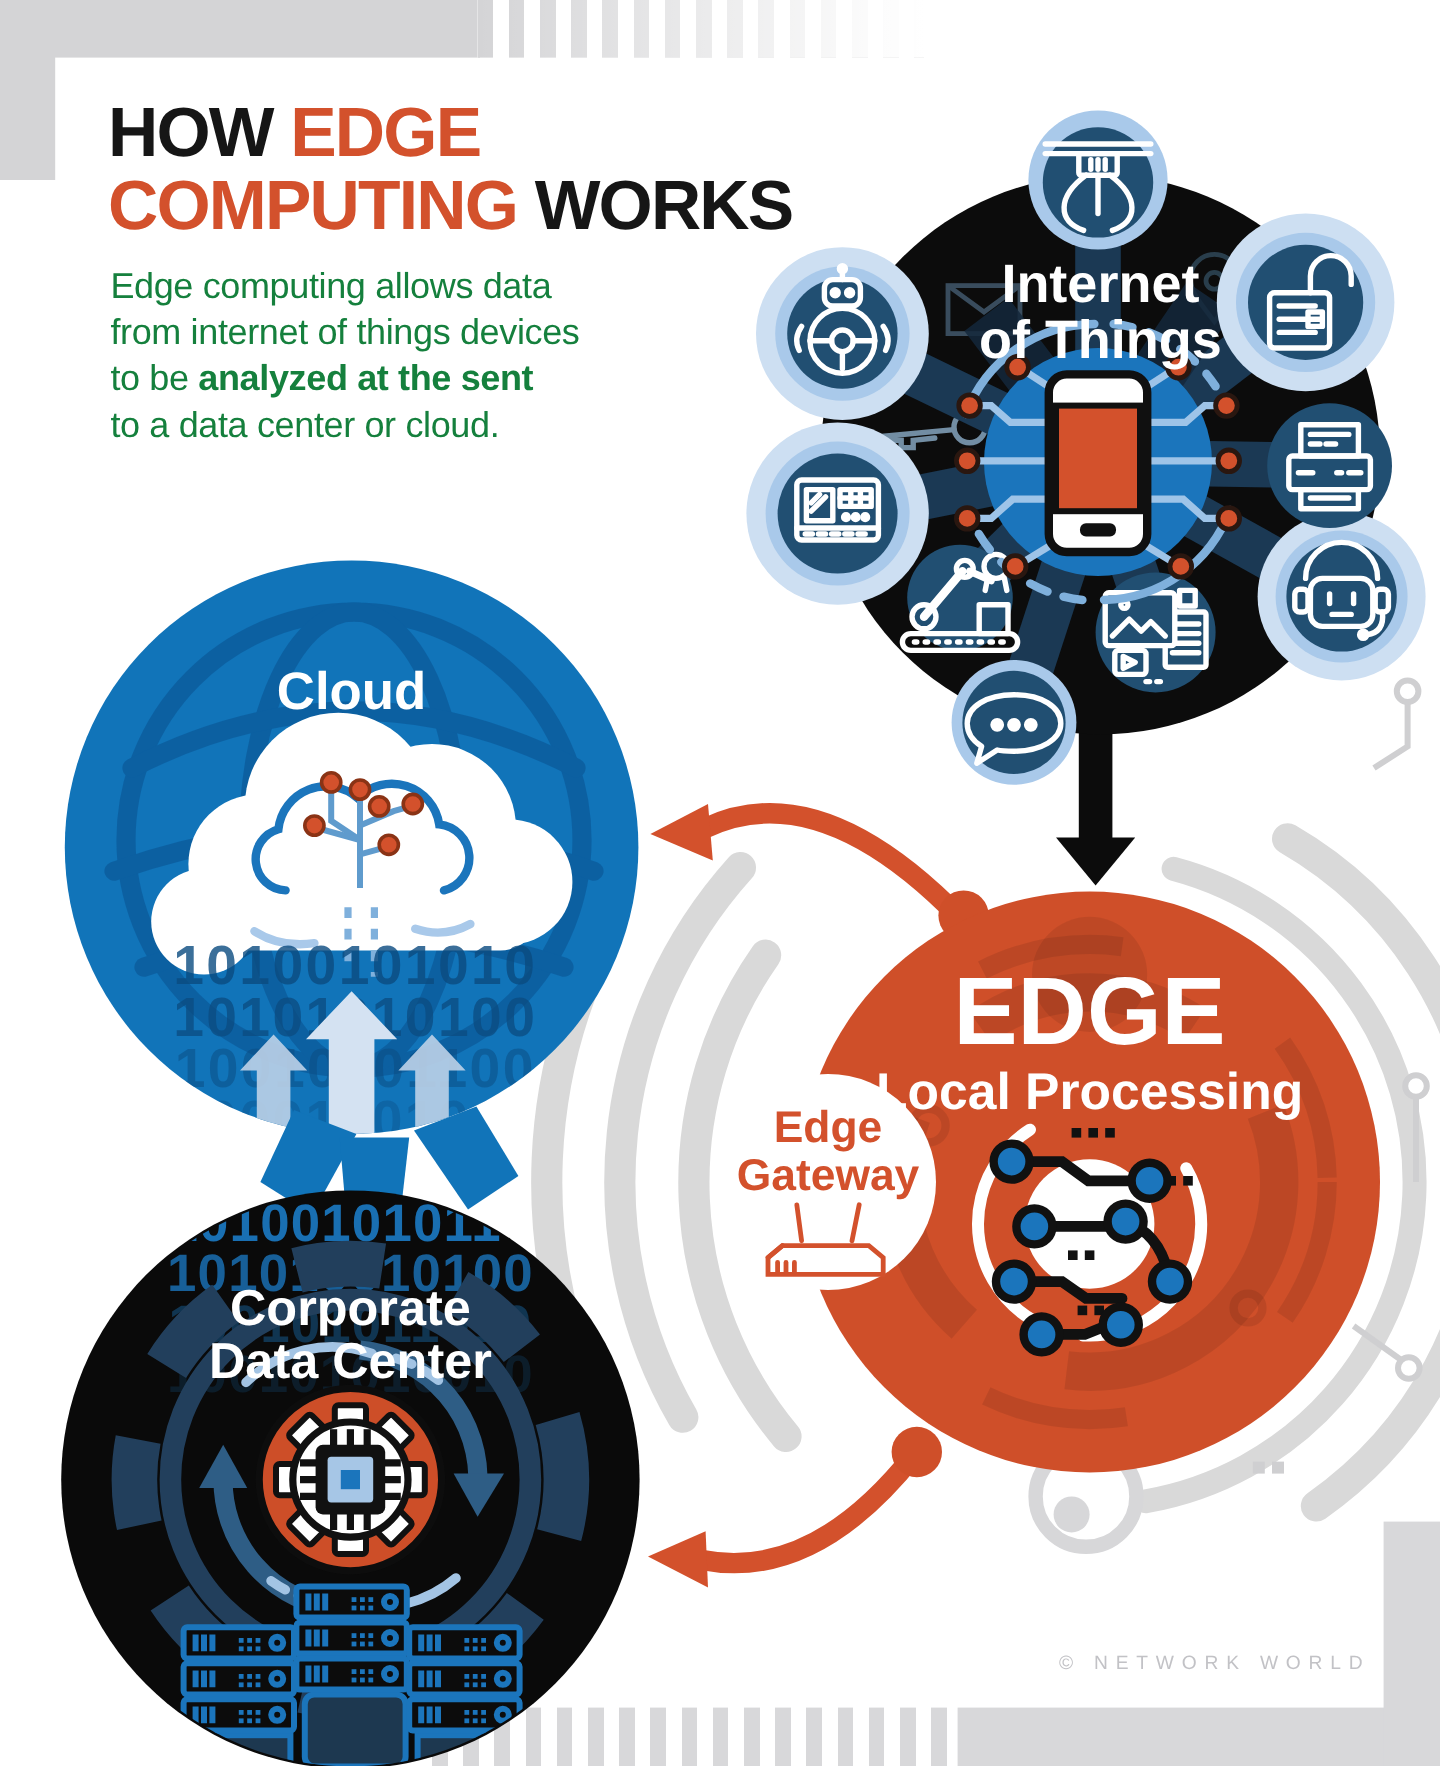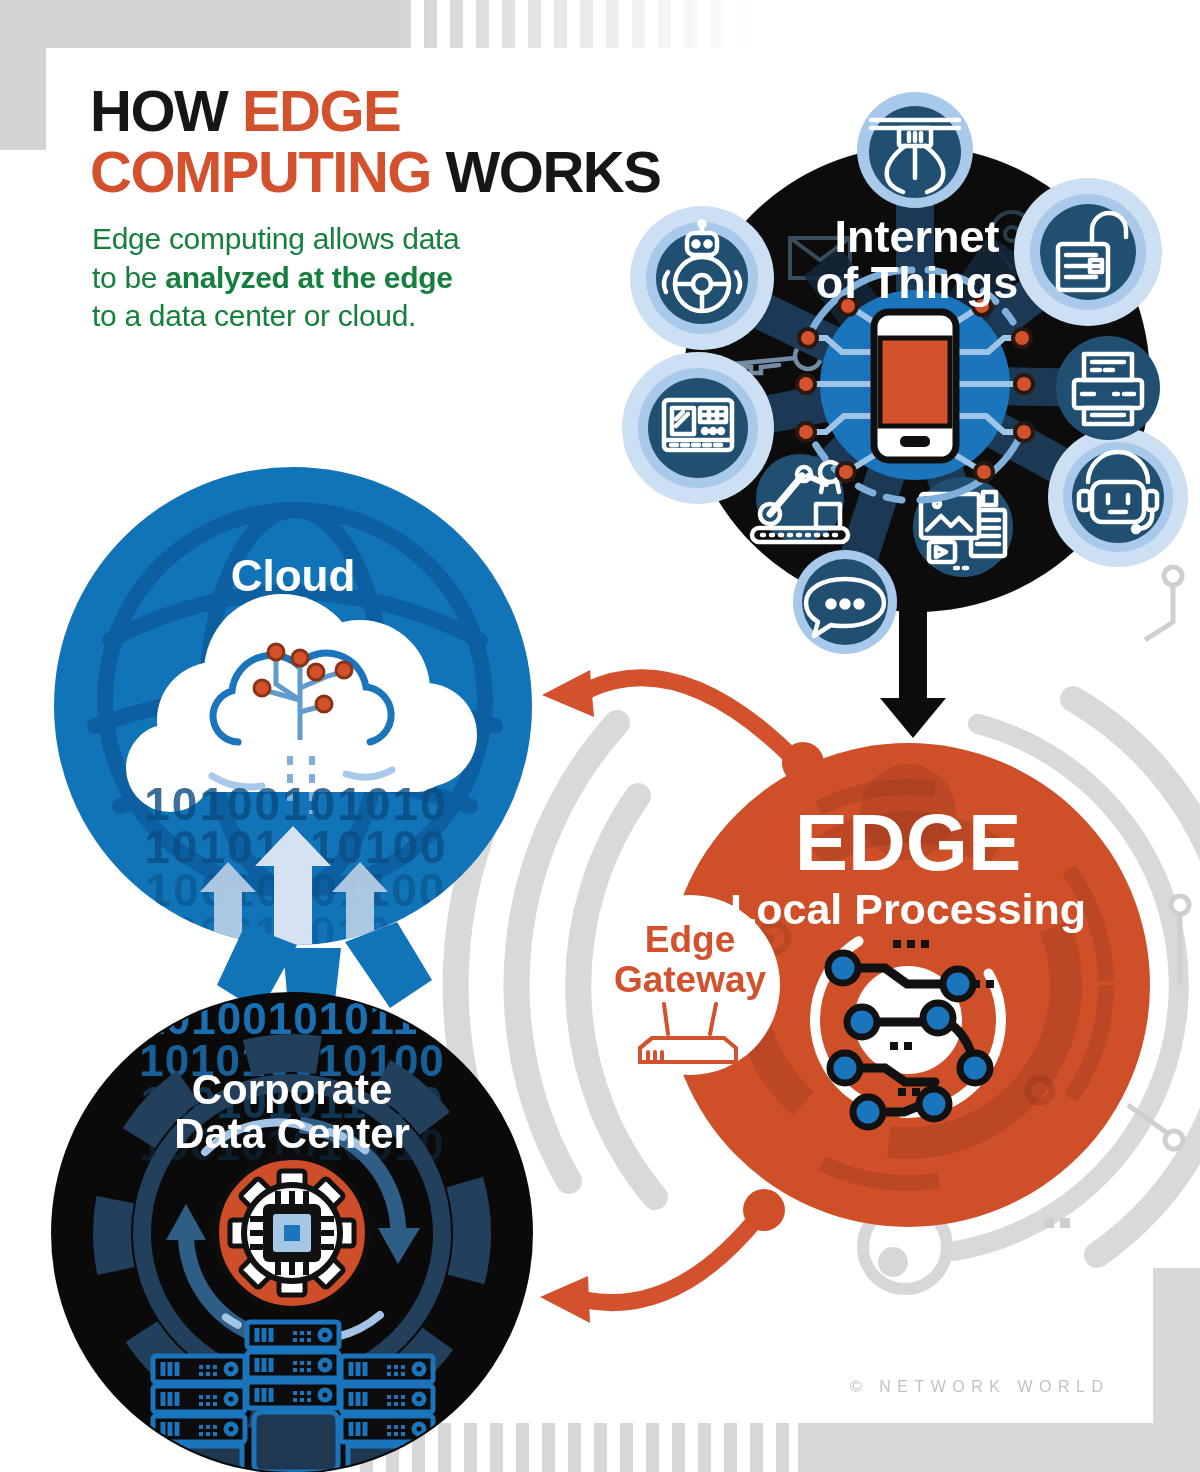--- a/index.html
+++ b/index.html
@@ -16,21 +16,21 @@
   .band-bottomright{left:798px;top:1423px;width:402px;height:49px;background:#d8d8da}
   .band-right{left:1153px;top:1268px;width:47px;height:204px;background:#d8d8da}
   svg.art{position:absolute;left:0;top:0}
   svg text{font-family:"Liberation Sans",sans-serif;font-weight:bold;text-anchor:middle}
   .ttl{position:absolute;left:90px;top:80px;font:bold 58px/61px "Liberation Sans",sans-serif;
        letter-spacing:-1.5px;color:#161616;white-space:nowrap}
   .ttl .o{color:#d3512c}
   .intro{position:absolute;left:92px;top:220px;font:30px/38.5px "Liberation Sans",sans-serif;
          color:#15803d;letter-spacing:-.3px}
   .intro b{font-weight:bold}
-  .credit{position:absolute;left:850px;top:1378px;width:292px;text-align:left;
+  .credit{position:absolute;left:850px;top:1378px;width:292px;text-align:right;
           font:16px "Liberation Sans",sans-serif;letter-spacing:6.5px;color:#c2c2c6;white-space:nowrap}
 </style>
 </head>
 <body>
 
 <div class="canvas">
 
   <div class="deco band-topleft"></div>
   <div class="deco block-left"></div>
   <div class="deco stripes-top"></div>
@@ -493,18 +493,19 @@
     </g>
   </svg>
 
   <div class="ttl">
     <div><span>HOW</span> <span class="o">EDGE</span></div>
     <div><span class="o">COMPUTING</span> <span>WORKS</span></div>
   </div>
 
   <div class="intro">
     <div><span>Edge computing allows data</span></div>
-    <div><span>to be </span><b>analyzed at the edge</b></div>
+    <div><span>from internet of things devices</span></div>
+    <div><span>to be </span><b>analyzed at the sent</b></div>
     <div><span>to a data center or cloud.</span></div>
   </div>
 
   <div class="credit">© NETWORK WORLD</div>
 </div>
 
 </body></html>

